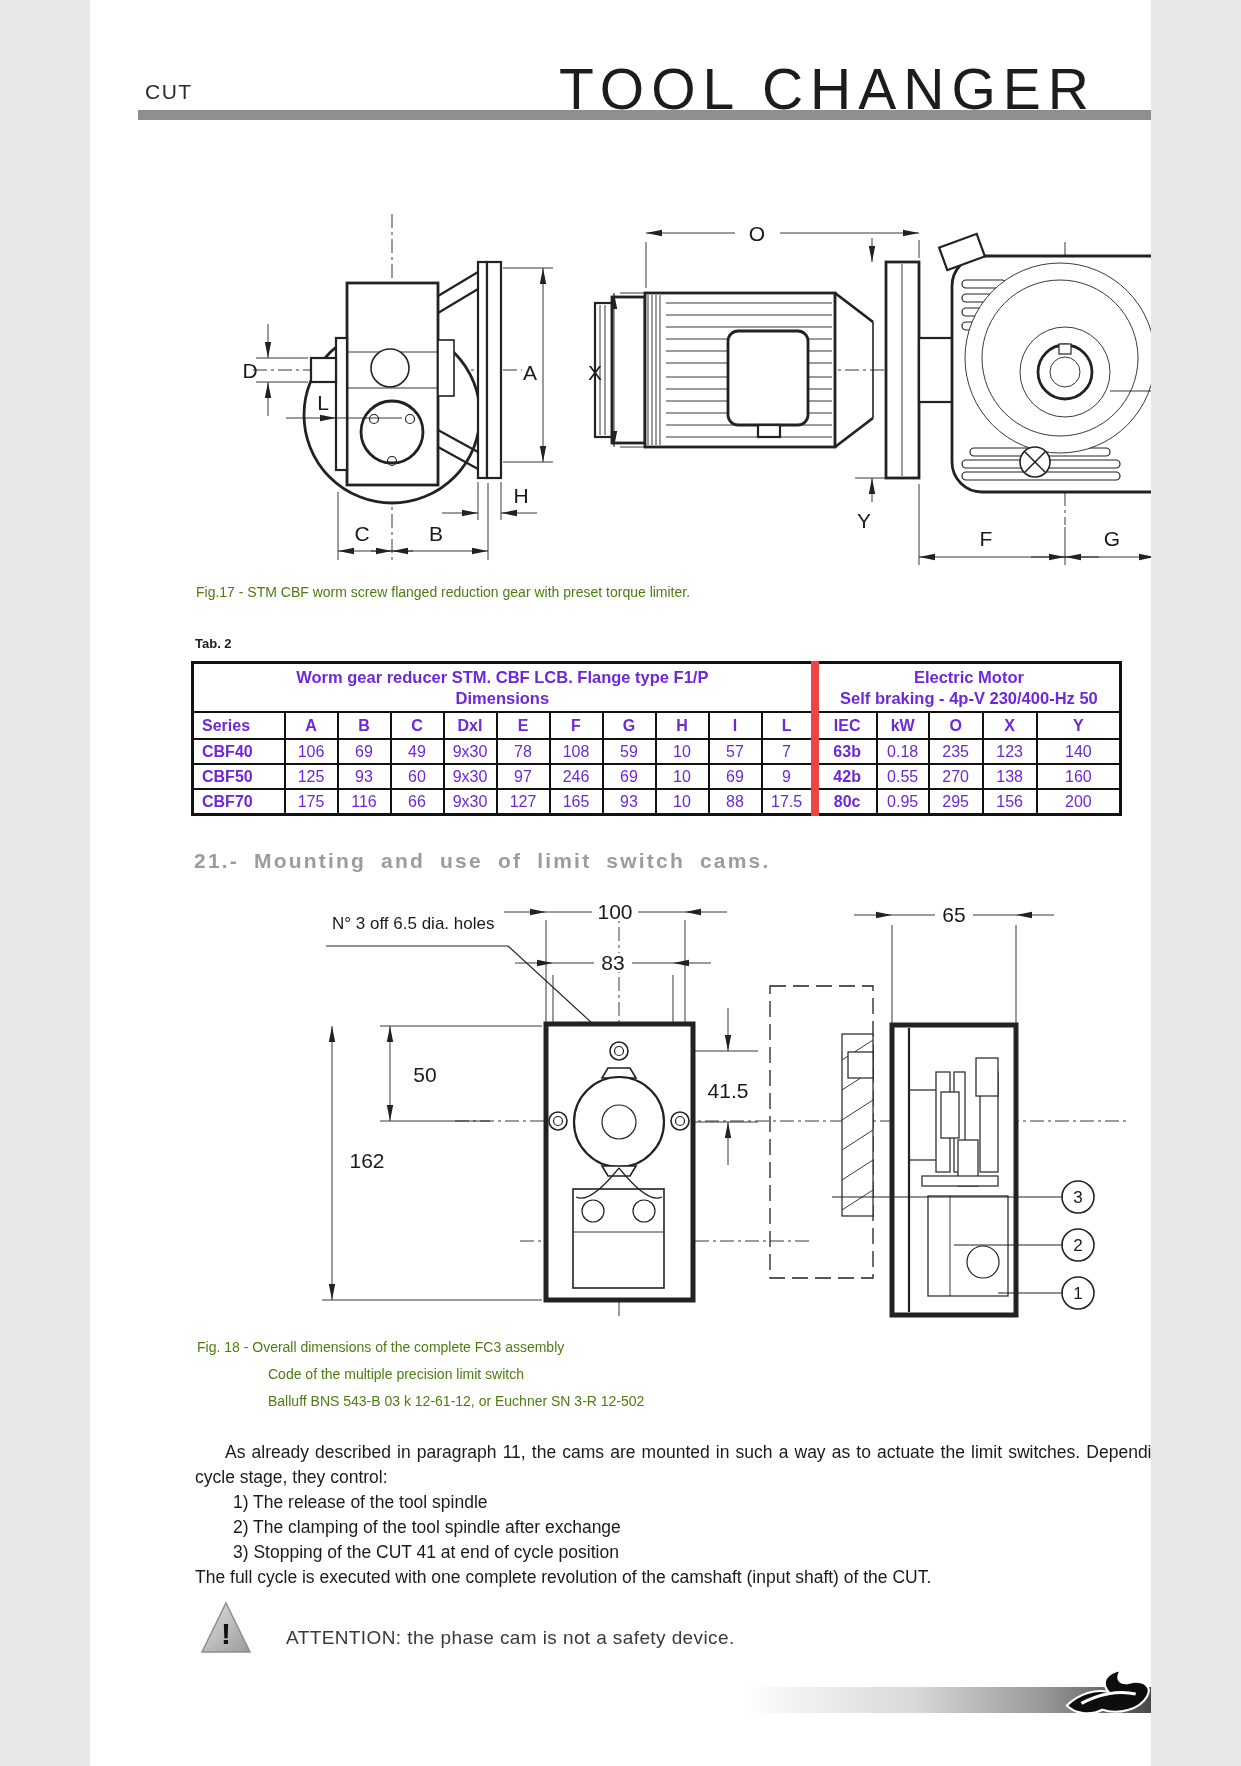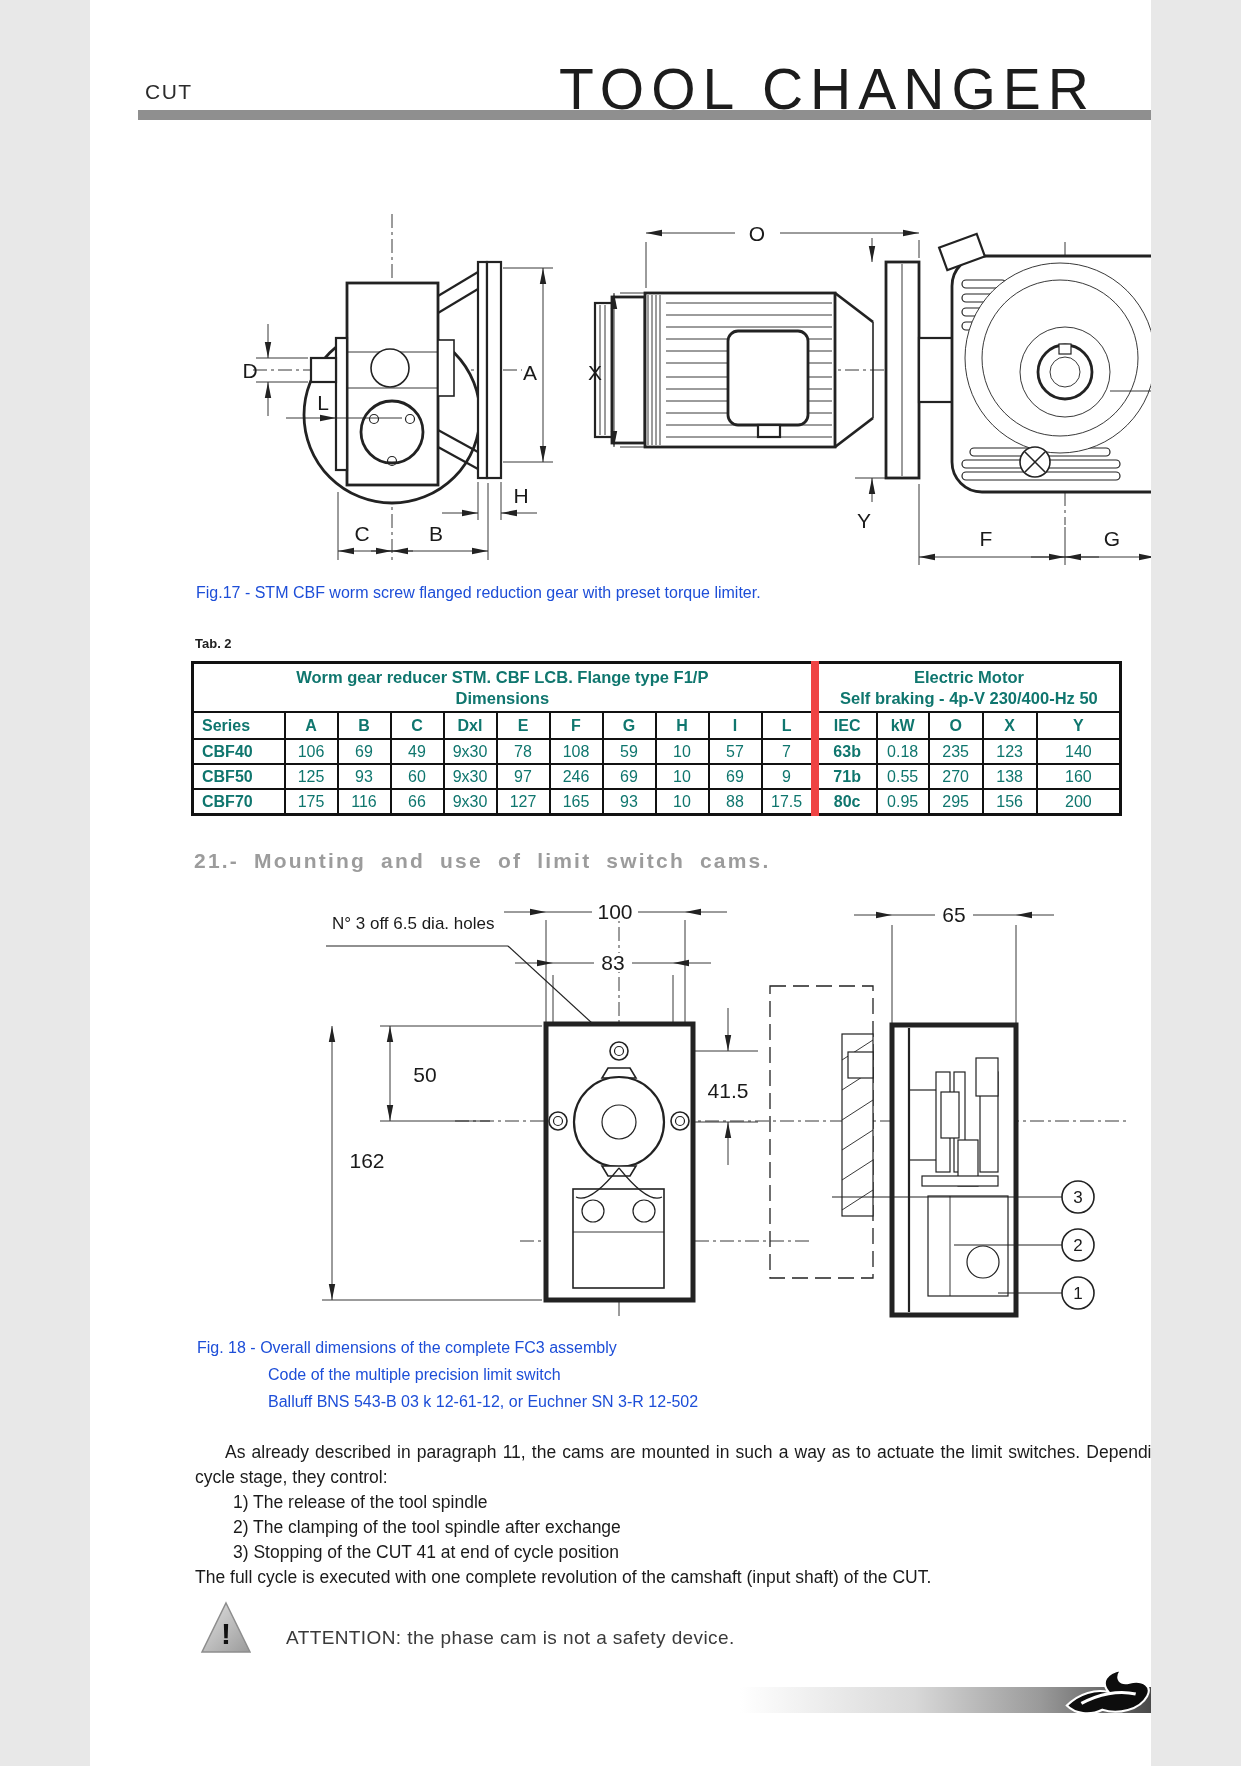--- a/index.html
+++ b/index.html
@@ -8,28 +8,28 @@
   .abs{position:absolute;}
   
   .hdr-product{left:55px;top:80px;font-size:21px;letter-spacing:1.5px;color:#2b2b2b;}
   .hdr-title{right:55px;top:56px;font-size:57px;letter-spacing:7px;color:#1c1c1c;font-weight:400;}
   .hdr-rule{left:48px;top:110px;width:1138px;height:10px;background:#8f8f8f;}
   
   .sec{font-weight:bold;font-size:21px;color:#9c9c9c;letter-spacing:2.2px;word-spacing:7px;}
   .sec20{left:104px;top:161px;}
   .sec21{left:104px;top:849px;}
   
-  .cap{font-size:16px;color:#1d4ed8;}
+  .cap{font-size:14px;color:#4d7c0f;}
   .fig17cap{left:106px;top:584px;}
   .tablbl{left:105px;top:636px;font-weight:bold;font-size:13px;}
   .fig18cap{left:107px;top:1334px;line-height:27px;}
   .fig18cap .ind{margin-left:71px;}
   
   .ttable{left:101px;top:661px;border-collapse:collapse;table-layout:fixed;width:928px;
-          font-size:16px;color:#0f766e;padding-left:37px;}
+          font-size:16px;color:#6d28d9;padding-left:37px;}
   .ttable td{border:2px solid #111;text-align:center;padding:0;line-height:1.25;
              overflow:hidden;white-space:nowrap;}
   .ttable{border:3px solid #111;}
   .ttable .grp td{font-weight:bold;height:47px;font-size:16.5px;}
   .ttable .hdr td{font-weight:bold;height:25px;}
   .ttable .drow td{height:23px;}
   .ttable td.first{text-align:left;padding-left:8px;}
   .ttable td.b{font-weight:bold;}
   .ttable td.sep{border-left:8px solid #ef4444;}
   
@@ -285,21 +285,21 @@
       <td>125</td>
       <td>93</td>
       <td>60</td>
       <td>9x30</td>
       <td>97</td>
       <td>246</td>
       <td>69</td>
       <td>10</td>
       <td>69</td>
       <td>9</td>
-      <td class="sep b">71b</td>
+      <td class="sep b">42b</td>
       <td>0.55</td>
       <td>270</td>
       <td>138</td>
       <td>160</td>
     </tr>
     <tr class="drow">
       <td class="first b">CBF70</td>
       <td>175</td>
       <td>116</td>
       <td>66</td>

